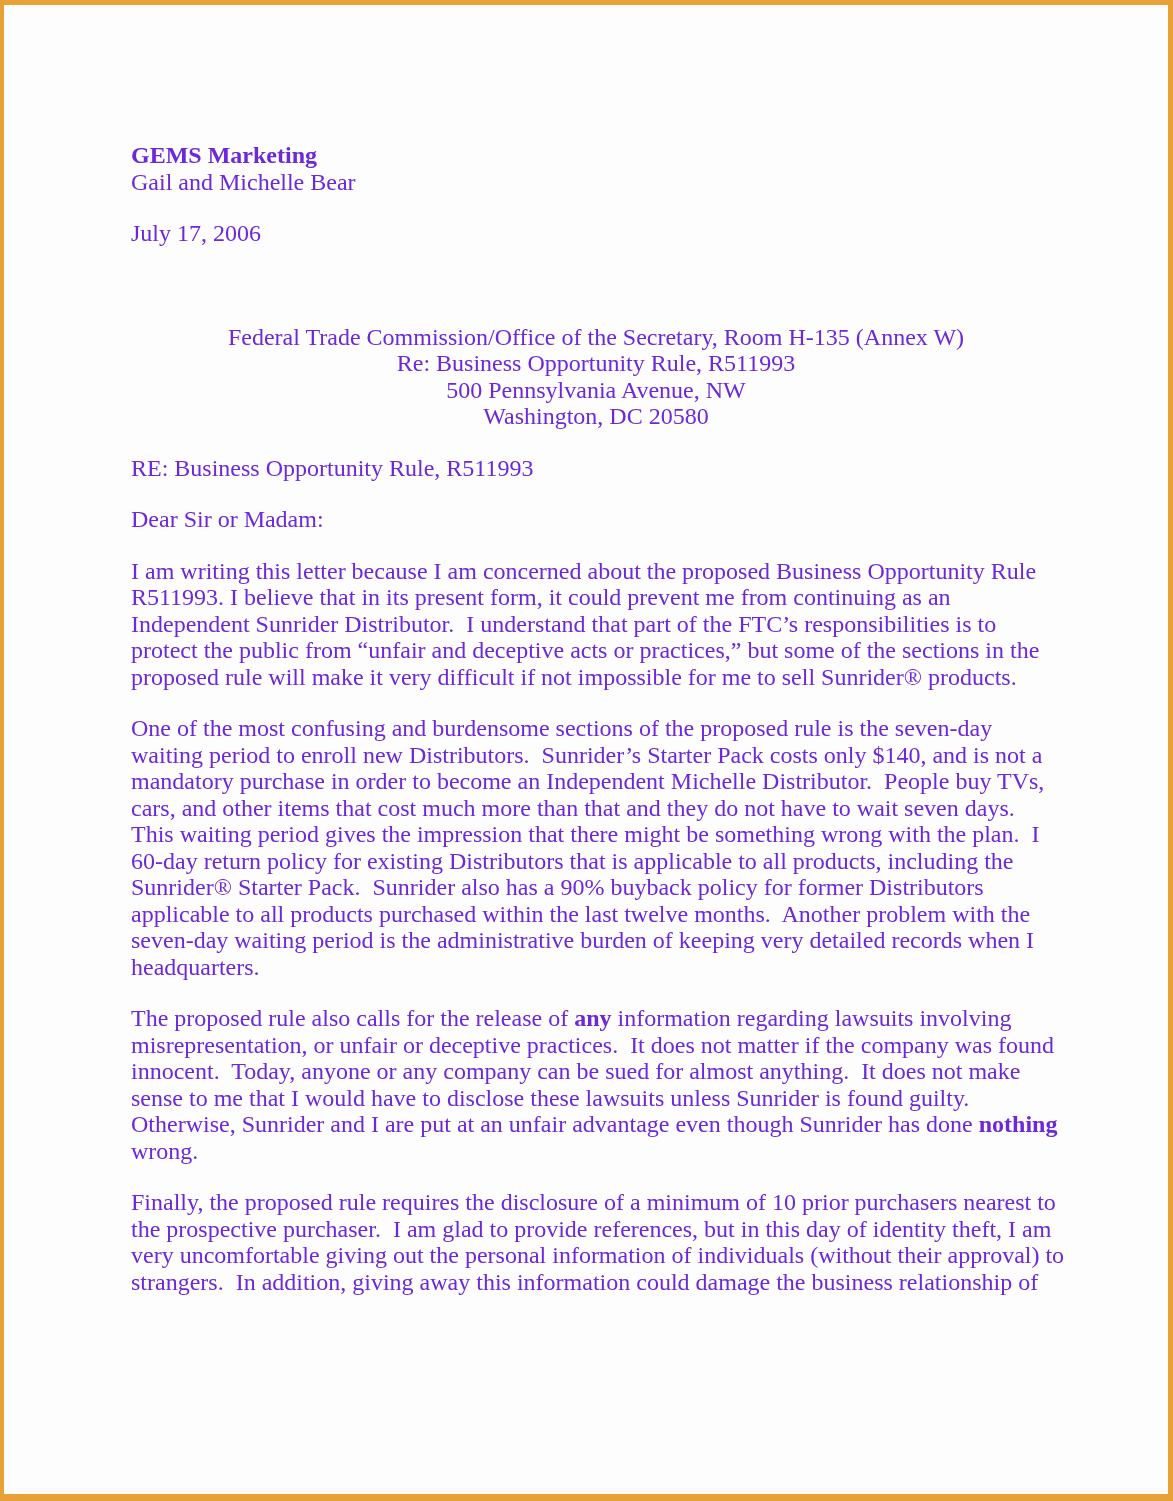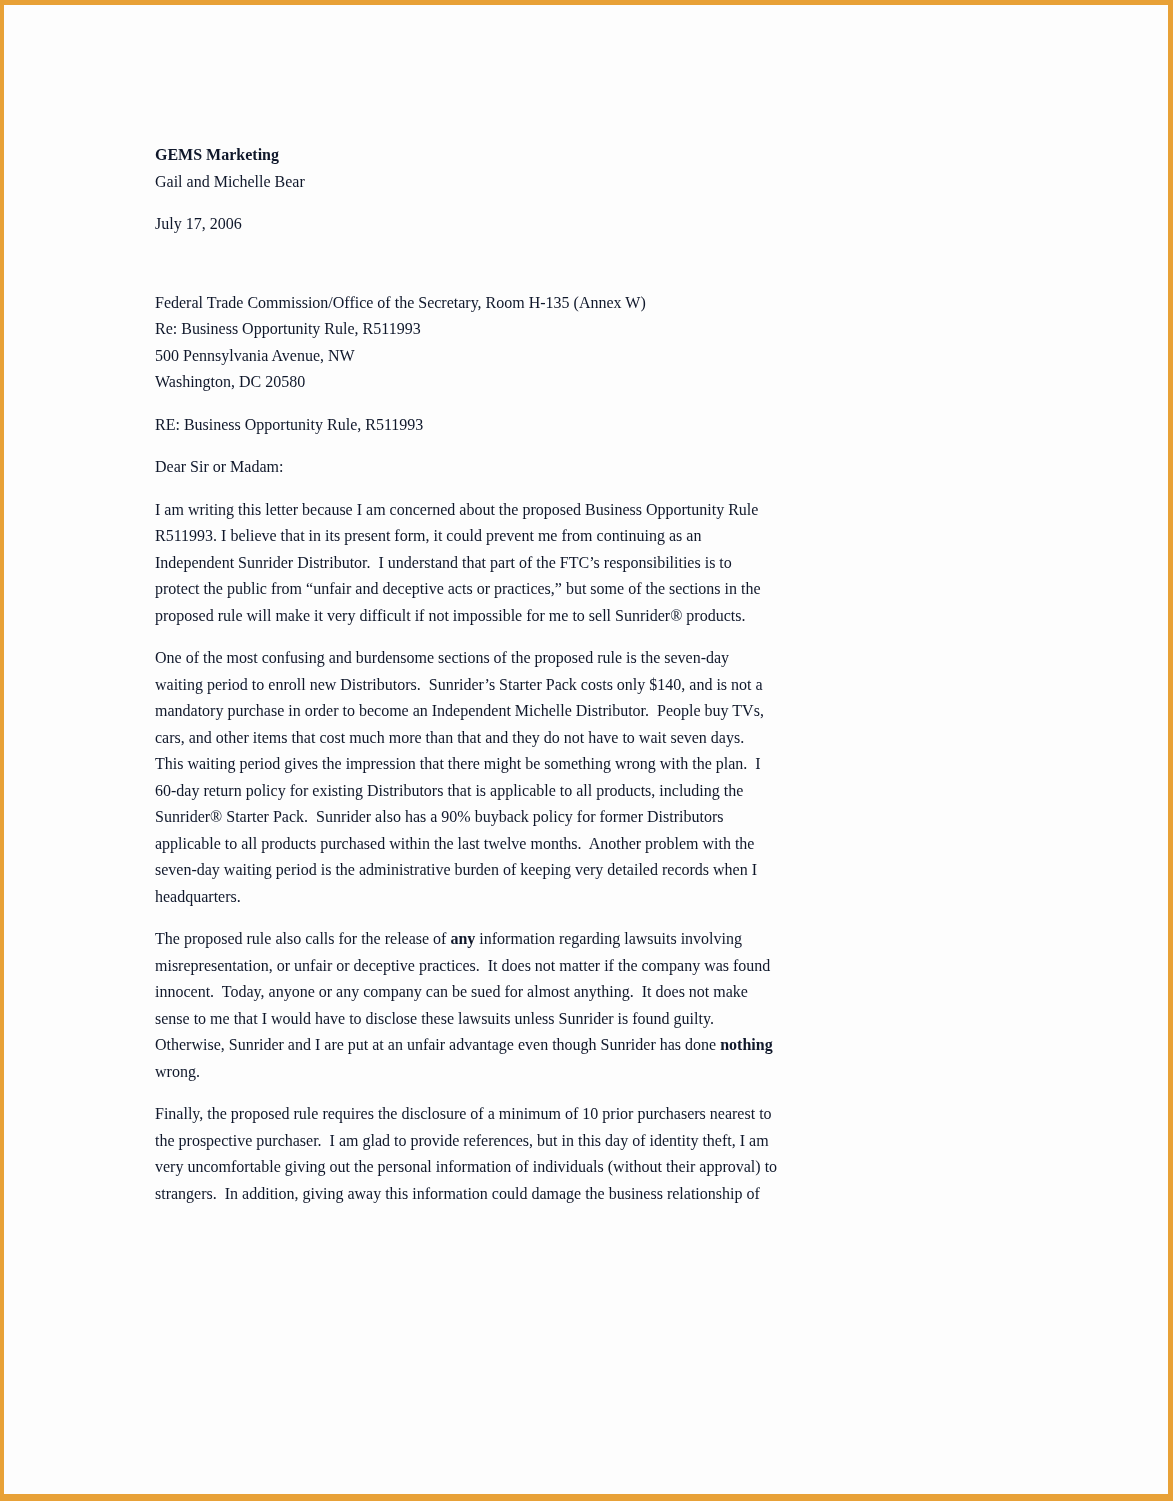--- a/index.html
+++ b/index.html
@@ -13,35 +13,35 @@
     height: 1501px;
     box-sizing: border-box;
     background: #FDFDFD;
     border-style: solid;
     border-color: #E8A137;
     border-width: 5px 5px 7px 4px;
     overflow: hidden;
   }
   .content {
     position: absolute;
-    left: 151px;
+    left: 127px;
     top: 137px;
     width: 930px;
     font-family: "Liberation Serif", "DejaVu Serif", serif;
-    font-size: 16px;
+    font-size: 24px;
     line-height: 26.5px;
-    color: #0f172a;
+    color: #6d28d9;
   }
   .line {
     white-space: pre;
   }
   .bold { font-weight: bold; }
   .block { margin: 0; }
-  .gap-1 { margin-top: 16px; }   
-  .gap-3 { margin-top: 52px; }   
+  .gap-1 { margin-top: 25px; }   
+  .gap-3 { margin-top: 77px; text-align: center; }   
 </style>
 </head>
 <body>
 
 <div class="page">
   <div class="content">
 
     <div class="block">
       <div class="line bold">GEMS Marketing</div>
       <div class="line">Gail and Michelle Bear</div>

